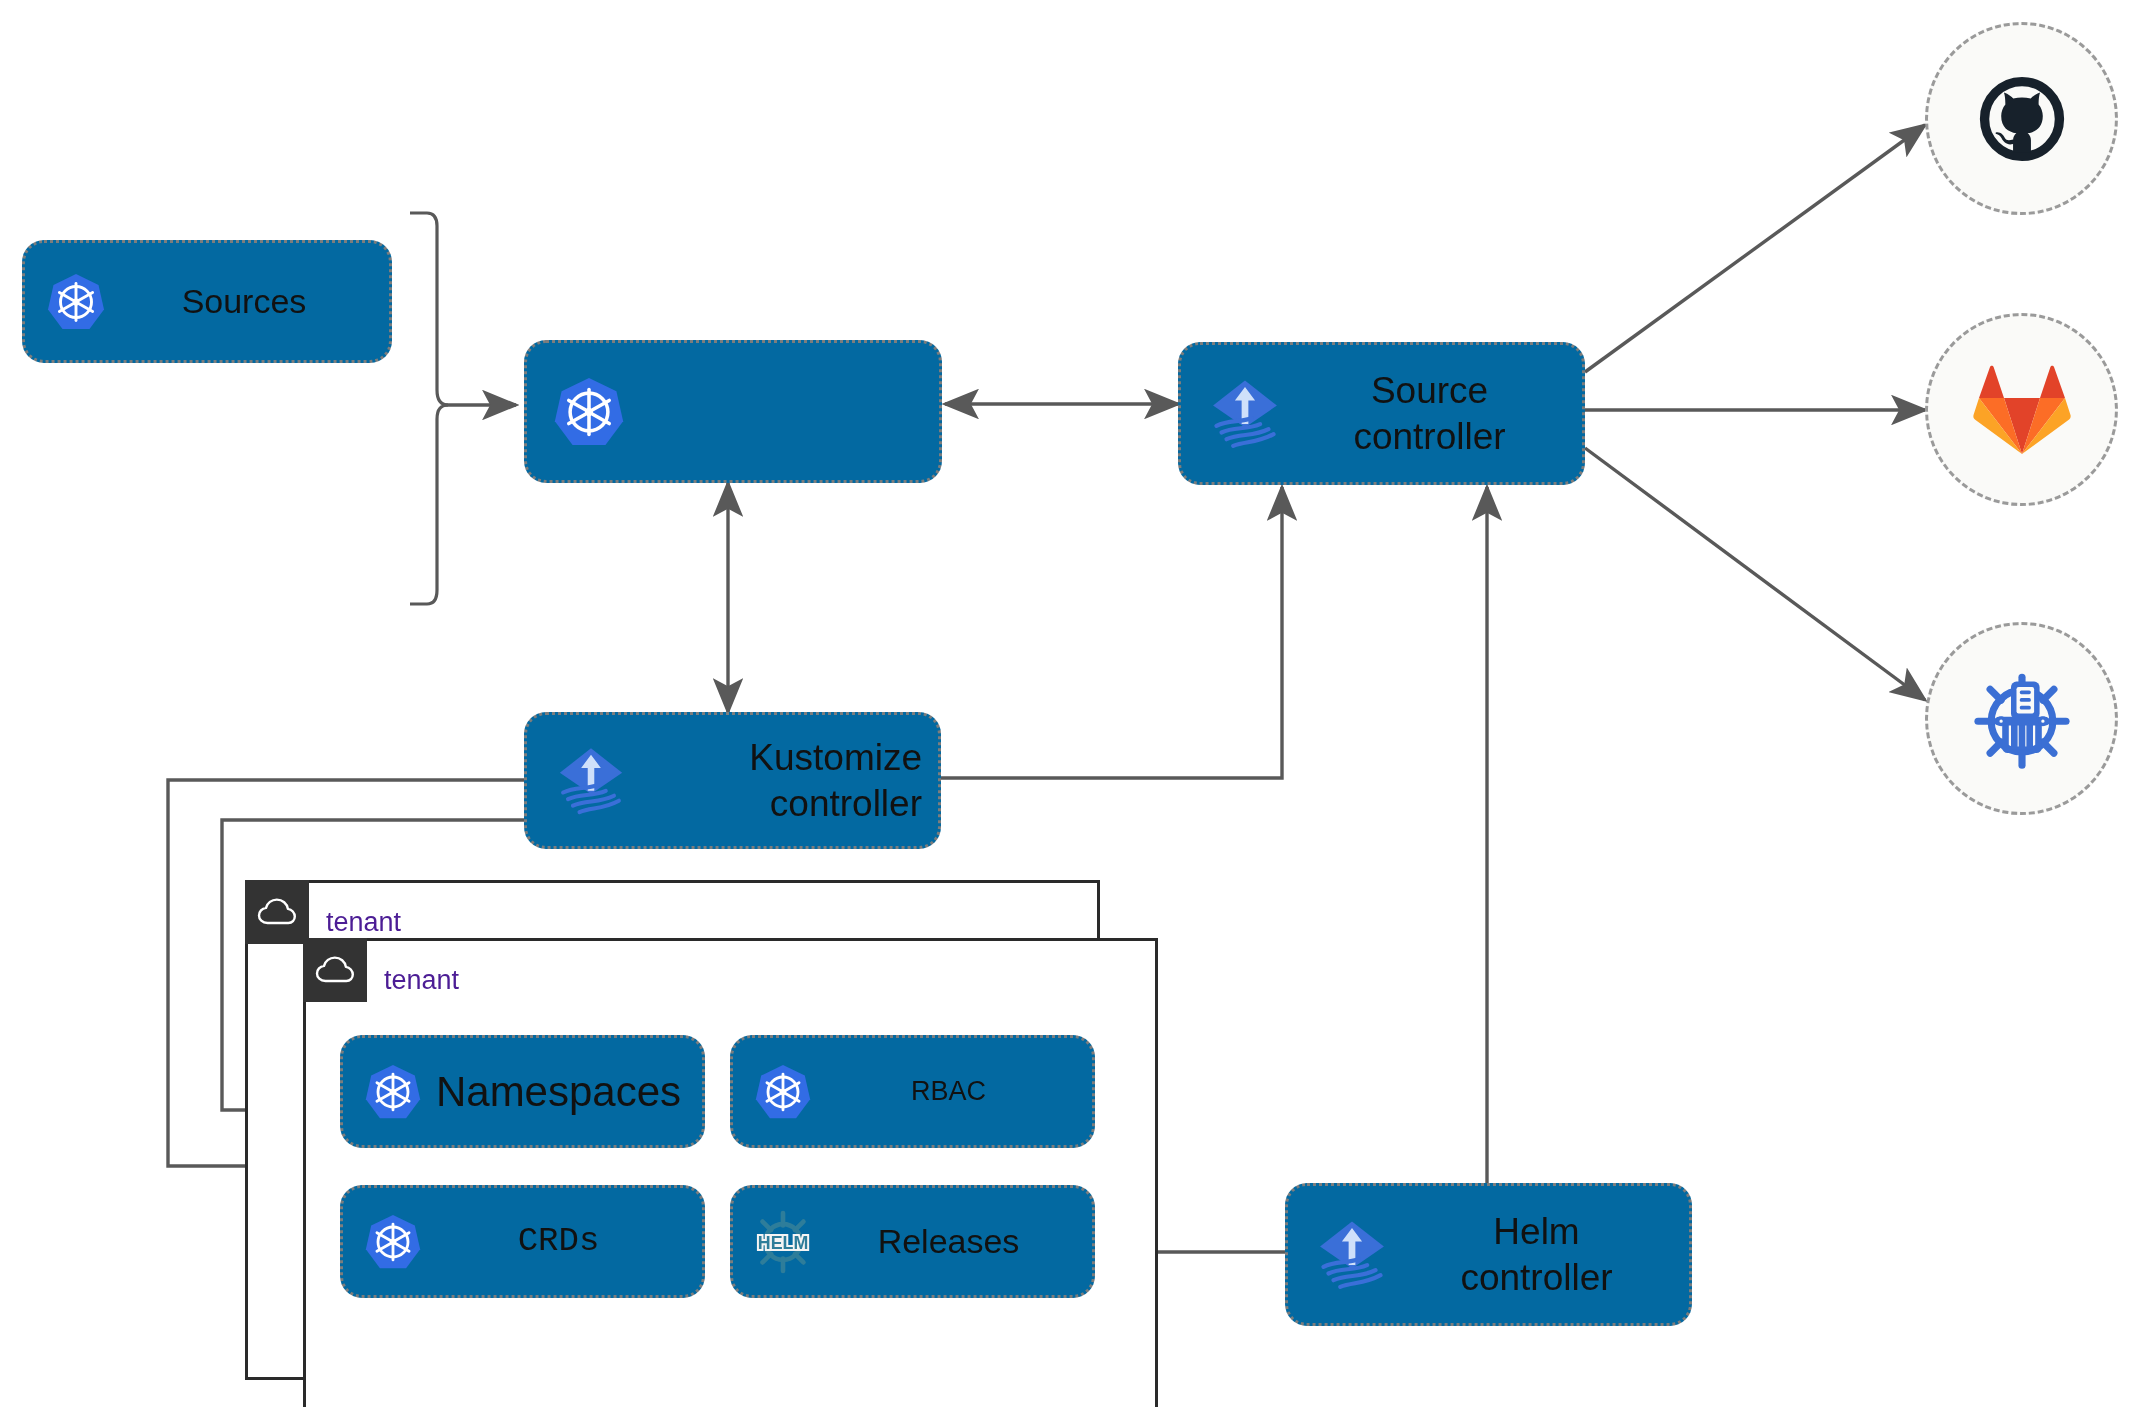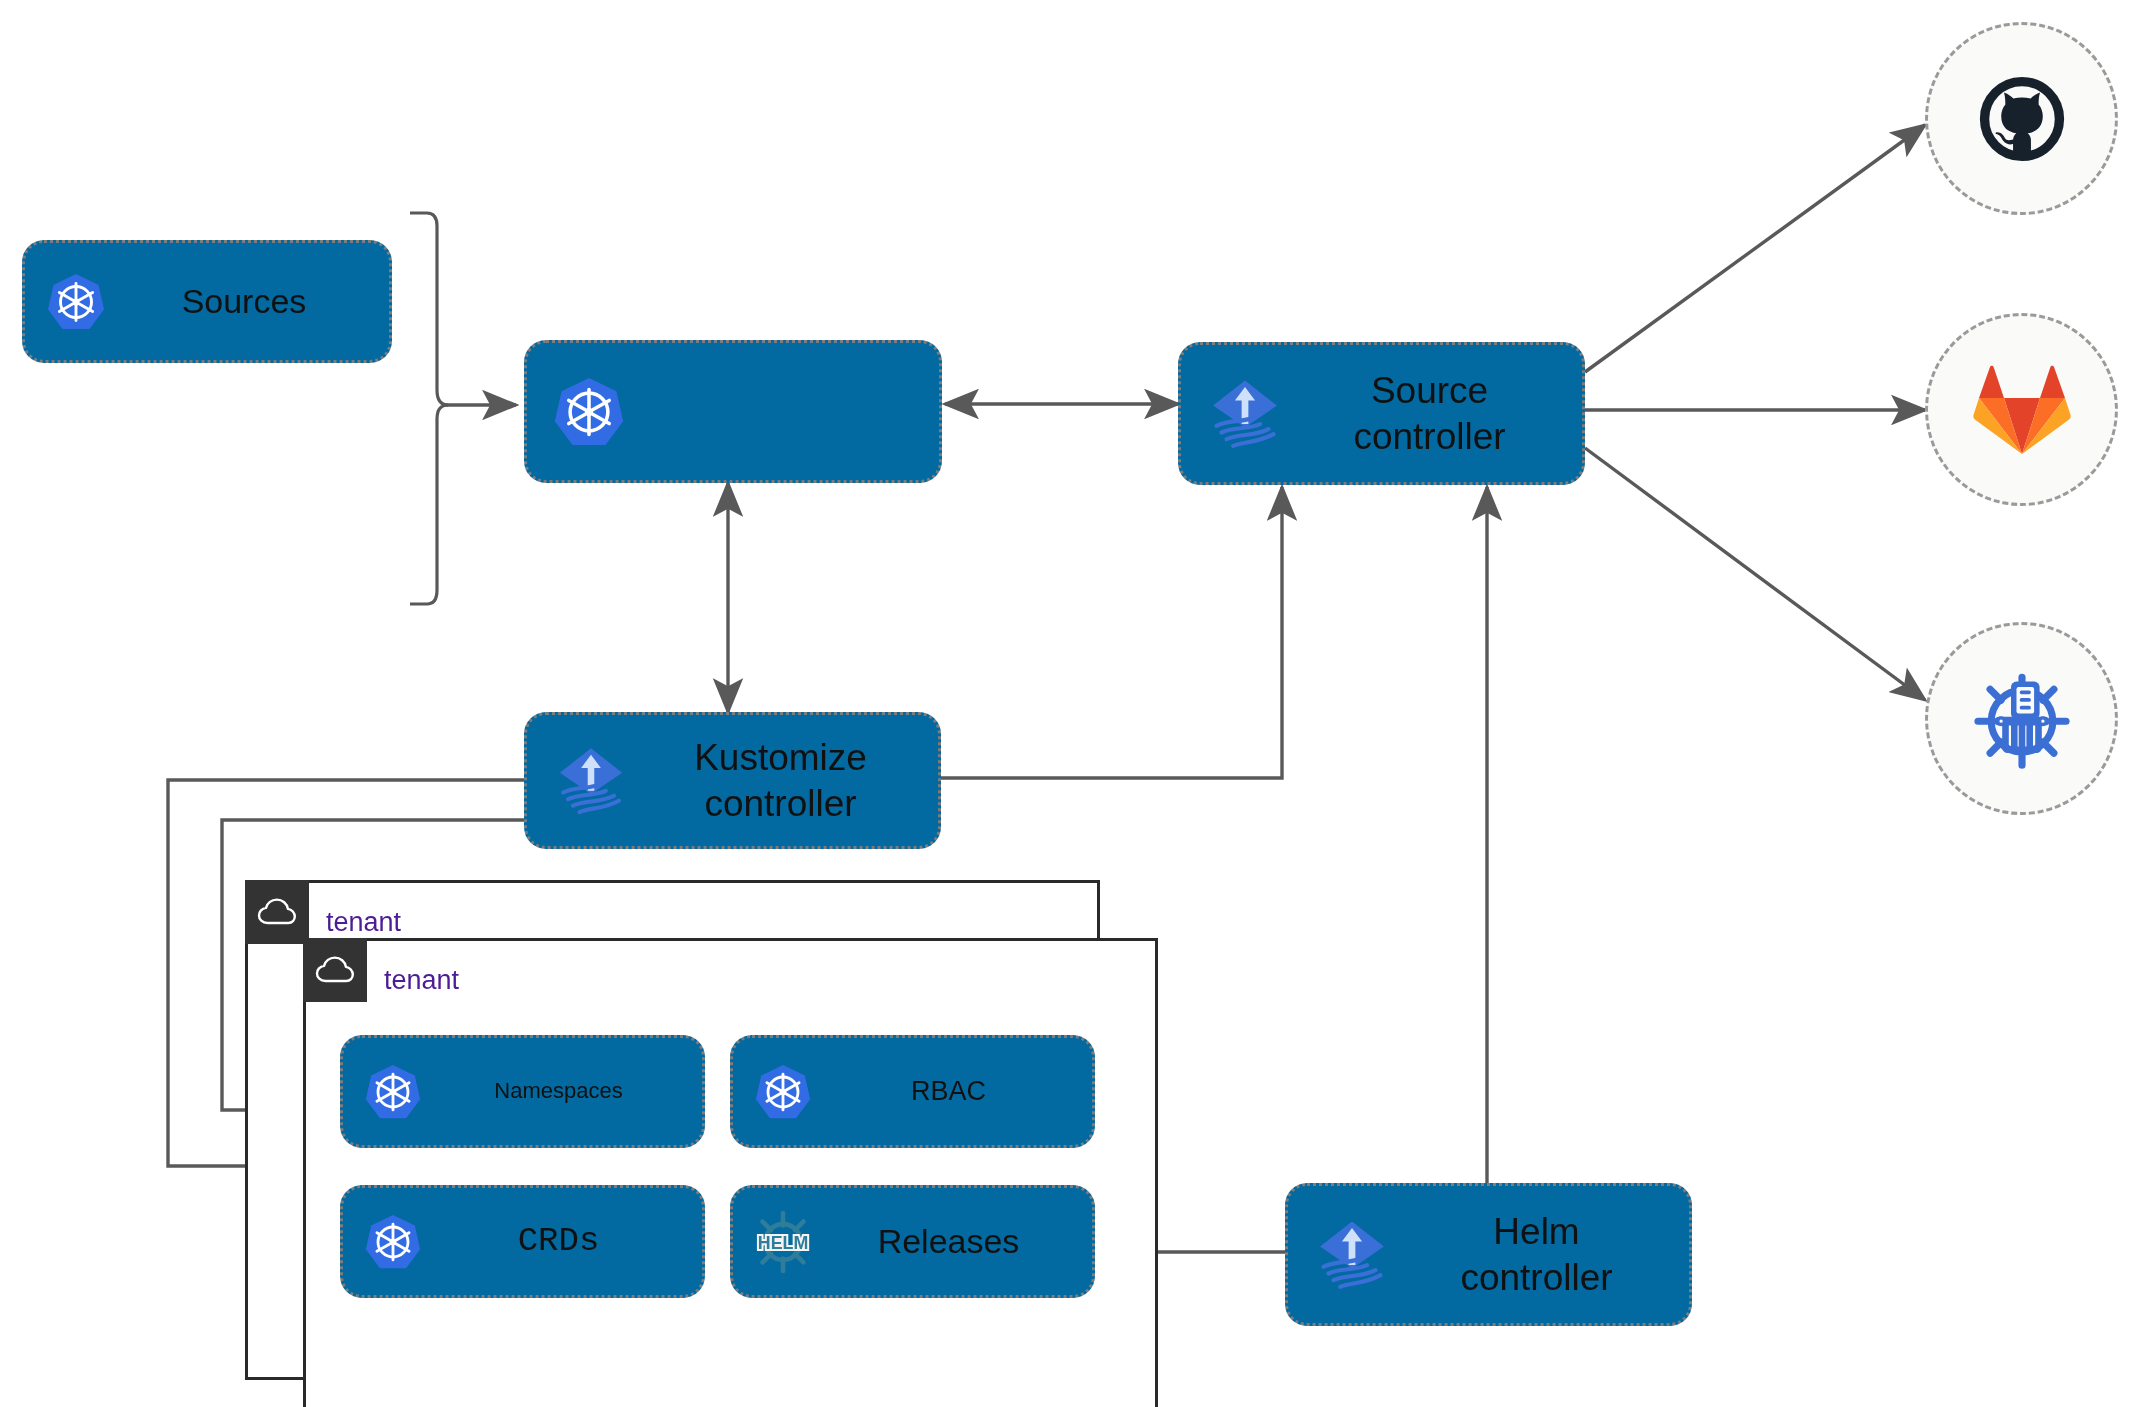--- a/index.html
+++ b/index.html
@@ -189,21 +189,21 @@
         <polygon points="50,10 88,40 50,66 12,40" fill="#3a6fd8"></polygon>
         <path d="M50,18 L62,34 L54,34 L54,62 L46,62 L46,34 L38,34 Z" fill="#cfe0fa"></path>
         <g stroke="#3a6fd8" stroke-width="5" fill="none" stroke-linecap="round">
           <path d="M16,64 C30,57 44,60 58,55"></path>
           <path d="M22,72 C37,65 52,69 68,62"></path>
           <path d="M28,80 C44,73 60,77 78,68"></path>
           <path d="M36,88 C50,82 64,85 84,74"></path>
         </g>
       </svg>
     </span>
-    <span class="lbl" style="font-size:37px;">Kustomize
+    <span class="lbl" style="font-size:37px;text-align:right;">Kustomize
 controller</span>
   </div>
 
   <div class="node" style="left:1285px;top:1183px;width:407px;height:143px;padding:0 16px;">
     <span class="ico" style="width:96px;">
       <svg width="84" height="84" viewBox="0 0 100 100">
         <polygon points="50,10 88,40 50,66 12,40" fill="#3a6fd8"></polygon>
         <path d="M50,18 L62,34 L54,34 L54,62 L46,62 L46,34 L38,34 Z" fill="#cfe0fa"></path>
         <g stroke="#3a6fd8" stroke-width="5" fill="none" stroke-linecap="round">
           <path d="M16,64 C30,57 44,60 58,55"></path>
@@ -226,21 +226,21 @@
           <circle cx="32" cy="32" r="3.4" fill="#ffffff" stroke="none"></circle>
           <line x1="32" y1="13.5" x2="32" y2="28.8"></line>
           <line x1="48.6" y1="22.5" x2="35" y2="30.2"></line>
           <line x1="48.6" y1="41.5" x2="35" y2="33.8"></line>
           <line x1="32" y1="50.5" x2="32" y2="35.2"></line>
           <line x1="15.4" y1="41.5" x2="29" y2="33.8"></line>
           <line x1="15.4" y1="22.5" x2="29" y2="30.2"></line>
         </g>
       </svg>
     </span>
-    <span class="lbl" style="font-size:22px;">Namespaces</span>
+    <span class="lbl" style="font-size:42px;">Namespaces</span>
   </div>
 
   <div class="node" style="left:730px;top:1035px;width:365px;height:113px;padding:0 14px;">
     <span class="ico" style="width:72px;">
       <svg width="62" height="62" viewBox="0 0 64 64">
         <polygon points="32,4 54.5,15 60,39.5 45.5,59 18.5,59 4,39.5 9.5,15" fill="#326CE5"></polygon>
         <g fill="none" stroke="#ffffff" stroke-width="2.9" stroke-linecap="round">
           <circle cx="32" cy="32" r="15.5"></circle>
           <circle cx="32" cy="32" r="3.4" fill="#ffffff" stroke="none"></circle>
           <line x1="32" y1="13.5" x2="32" y2="28.8"></line>

